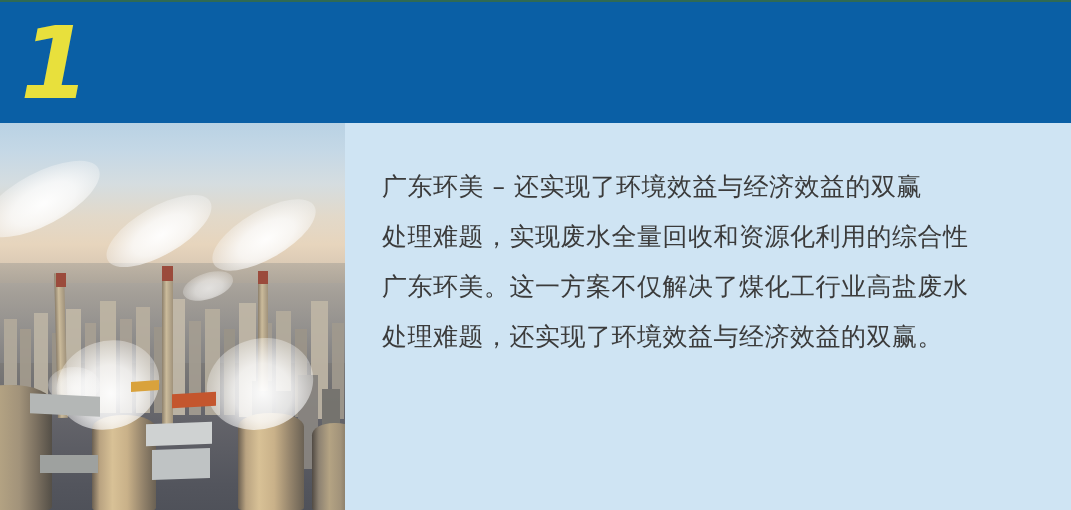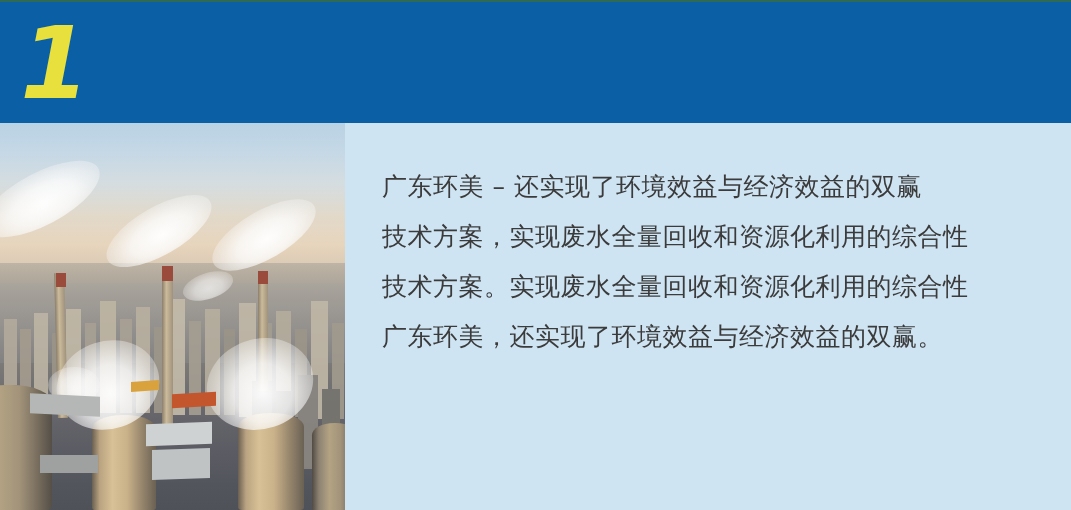--- a/index.html
+++ b/index.html
@@ -272,18 +272,18 @@
       <div class="roof-white" style="left:146px; top:300px; width:66px; height:22px; transform:skewY(-2deg);"></div>
       <div class="roof-white" style="left:152px; top:326px; width:58px; height:30px; transform:skewY(-2deg); background:#bfc3c4;"></div>
       <div class="roof-white" style="left:30px; top:272px; width:70px; height:20px; transform:skewY(3deg); background:#b4b7b6;"></div>
 
       <div class="roof-white" style="left:40px; top:332px; width:58px; height:18px; background:#9ea19f;"></div>
     </div>
   </div>
 
   <div class="text-block">
     <div class="text-line">广东环美 – 还实现了环境效益与经济效益的双赢</div>
-    <div class="text-line">技术方案，实现废水全量回收和资源化利用的综合性</div>
-    <div class="text-line">技术方案。实现废水全量回收和资源化利用的综合性</div>
-    <div class="text-line">广东环美，还实现了环境效益与经济效益的双赢。</div>
+    <div class="text-line">处理难题，实现废水全量回收和资源化利用的综合性</div>
+    <div class="text-line">广东环美。这一方案不仅解决了煤化工行业高盐废水</div>
+    <div class="text-line">处理难题，还实现了环境效益与经济效益的双赢。</div>
   </div>
 
 </div>
 
 </body></html>

